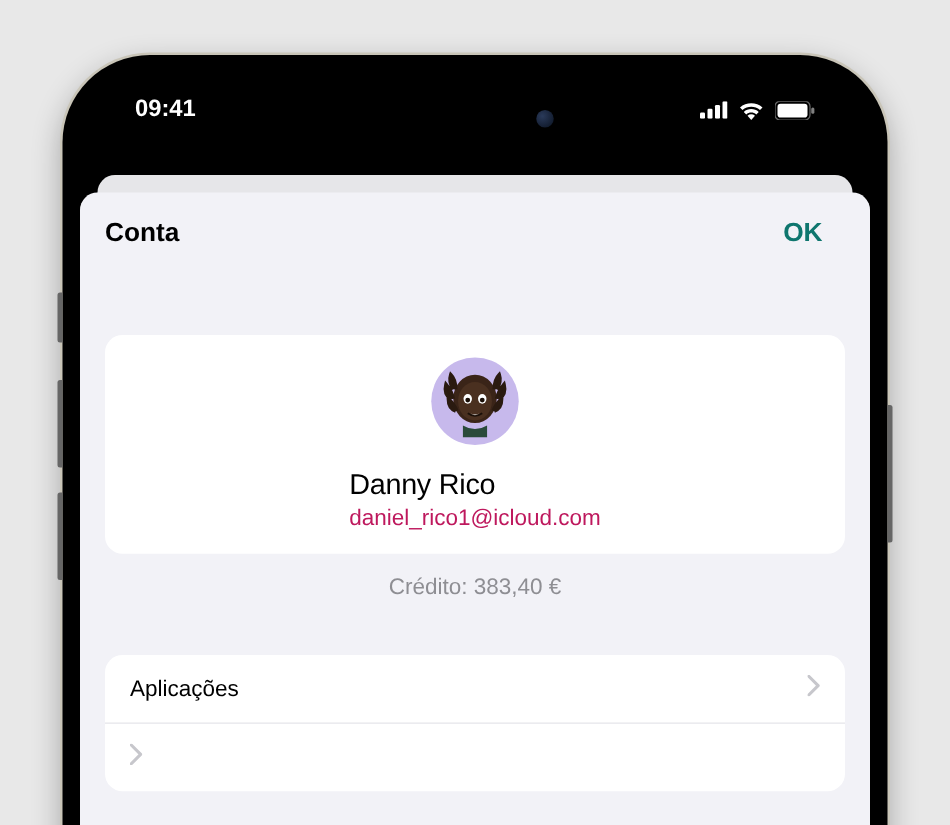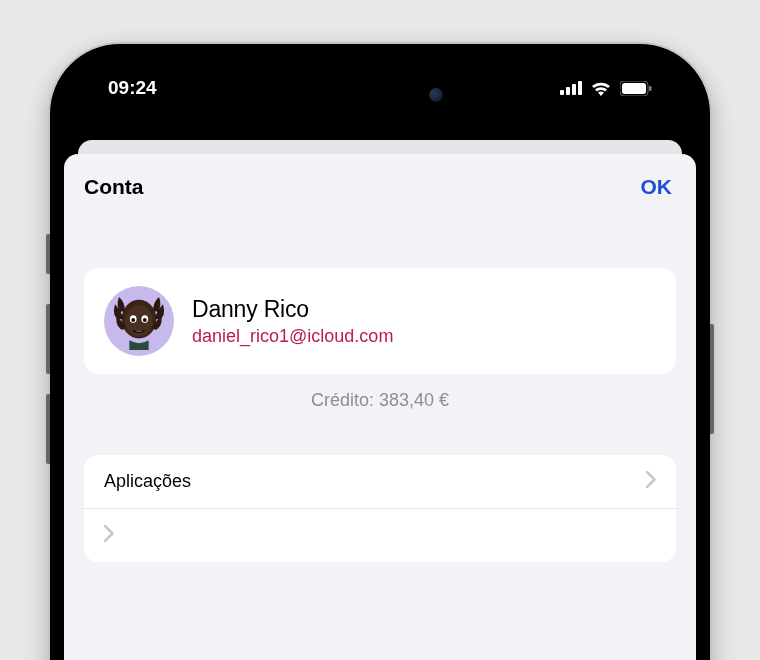--- a/index.html
+++ b/index.html
@@ -132,38 +132,39 @@
       align-items: center;
       justify-content: flex-start;
     }
     .sheet-title {
       font-size: 21px;
       font-weight: 600;
       color: #000;
     }
     .ok-button {
       position: absolute;
-      right: 4px;
+      right: 18px;
       top: 50%;
       transform: translateY(-50%);
       font-size: 21px;
       font-weight: 600;
-      color: #1d4ed8;
+      color: #0f766e;
       background: none;
       border: none;
       cursor: pointer;
     }
     .account-card {
       background: #fff;
       border-radius: 14px;
       margin-top: 48px;
       padding: 18px 20px;
       display: flex;
       align-items: center;
       gap: 18px;
+      flex-direction: column;
     }
     .avatar {
       width: 70px;
       height: 70px;
       border-radius: 50%;
       background: #c7b9ec;
       display: flex;
       align-items: center;
       justify-content: center;
       overflow: hidden;
@@ -231,21 +232,21 @@
   <div class="side-button-left-2"></div>
   <div class="side-button-left-3"></div>
   <div class="side-button-right"></div>
 
   <div class="screen">
     <div class="dynamic-island">
       <div class="camera-dot"></div>
     </div>
 
     <div class="status-bar">
-      <span>09:24</span>
+      <span>09:41</span>
       <div class="status-right">
         <span class="signal-icon">
           <svg width="22" height="14" viewBox="0 0 22 14">
             <rect x="0" y="9" width="4" height="5" rx="1" fill="#fff"></rect>
             <rect x="6" y="6" width="4" height="8" rx="1" fill="#fff"></rect>
             <rect x="12" y="3" width="4" height="11" rx="1" fill="#fff"></rect>
             <rect x="18" y="0" width="4" height="14" rx="1" fill="#fff"></rect>
           </svg>
         </span>
         <span class="wifi-icon">

